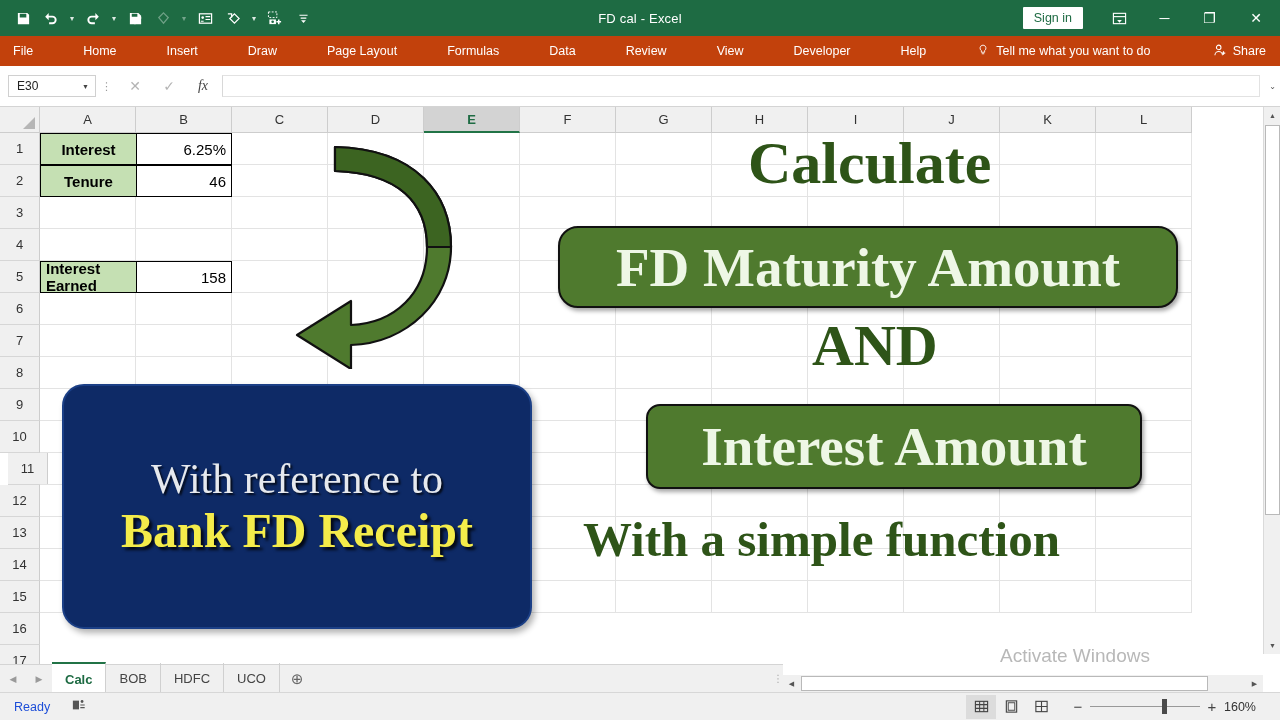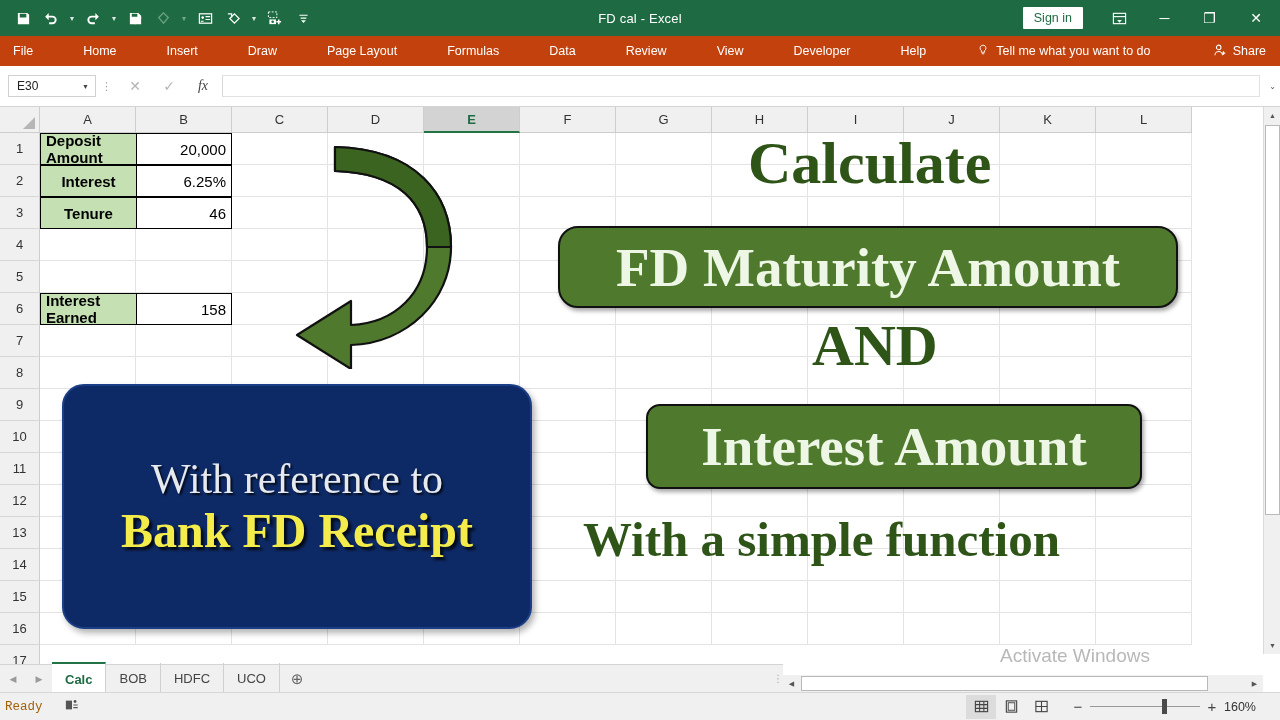--- a/index.html
+++ b/index.html
@@ -160,21 +160,21 @@
   .stab.active { background:#fff; color:#1E6B43; font-weight:bold; border-top:2px solid #217346;
                  border-right:1px solid #d0d0d0; }
   .addsheet { width:34px; height:26px; display:flex; align-items:center; justify-content:center;
               font-size:15px; color:#666; cursor:pointer; }
   .tabsplit { width:10px; height:28px; display:flex; align-items:center; justify-content:center;
               color:#aaa; font-size:10px; cursor:pointer; }
 
   
   .status { position:absolute; left:0; bottom:0; width:1280px; height:28px;
             background:#f0f0f0; border-top:1px solid #d7d7d7; display:flex; align-items:center; }
-  .st-ready { font-size:12.5px; color:#a16207; margin-left:5px;font-family:Liberation Mono, monospace; }
+  .st-ready { font-size:12.5px; color:#1d4ed8; margin-left:14px; }
   .st-ico { margin-left:22px; font-size:13px; color:#444; }
   .st-right { position:absolute; right:0; display:flex; align-items:center; gap:0; }
   .vbtn { width:30px; height:24px; display:flex; align-items:center; justify-content:center;
           font-size:14px; color:#444; cursor:pointer; }
   .vbtn.active { background:#dcdcdc; }
   .zoomctl { display:flex; align-items:center; gap:0; margin-left:10px; }
   .zmbtn { width:24px; text-align:center; font-size:15px; color:#444; cursor:pointer; }
   .zmtrack { width:110px; height:1px; background:#999; position:relative; cursor:pointer; }
   .zmthumb { position:absolute; left:72px; top:-7px; width:5px; height:15px; background:#4a4a4a; }
   .zmval { width:56px; text-align:right; padding-right:24px; font-size:12.5px; color:#333; }
@@ -330,43 +330,29 @@
         <div class="rh" style="height: 32px;">1</div>
         <div class="rh" style="height: 32px;">2</div>
         <div class="rh" style="height: 32px;">3</div>
         <div class="rh" style="height: 32px;">4</div>
         <div class="rh" style="height: 32px;">5</div>
         <div class="rh" style="height: 32px;">6</div>
         <div class="rh" style="height: 32px;">7</div>
         <div class="rh" style="height: 32px;">8</div>
         <div class="rh" style="height: 32px;">9</div>
         <div class="rh" style="height: 32px;">10</div>
-        <div class="rh" style="height: 32px;">11</div>
+        <div class="rh" style="height: 32px; margin-left: 8px;">11</div>
         <div class="rh" style="height: 32px;">12</div>
         <div class="rh" style="height: 32px;">13</div>
         <div class="rh" style="height: 32px;">14</div>
         <div class="rh" style="height: 32px;">15</div>
         <div class="rh" style="height: 32px;">16</div>
         <div class="rh" style="height: 32px;">17</div>
       </div>
     <div class="cells" id="cells">
-        <div class="cellrow">
-          <div class="cell lbl" style="width: 96px; height: 32px;">Deposit Amount</div>
-          <div class="cell val" style="width: 96px; height: 32px;">20,000</div>
-          <div class="cell" style="width: 96px; height: 32px;"></div>
-          <div class="cell" style="width: 96px; height: 32px;"></div>
-          <div class="cell" style="width: 96px; height: 32px;"></div>
-          <div class="cell" style="width: 96px; height: 32px;"></div>
-          <div class="cell" style="width: 96px; height: 32px;"></div>
-          <div class="cell" style="width: 96px; height: 32px;"></div>
-          <div class="cell" style="width: 96px; height: 32px;"></div>
-          <div class="cell" style="width: 96px; height: 32px;"></div>
-          <div class="cell" style="width: 96px; height: 32px;"></div>
-          <div class="cell" style="width: 96px; height: 32px;"></div>
-        </div>
         <div class="cellrow">
           <div class="cell lbl" style="width: 96px; height: 32px;">Interest</div>
           <div class="cell val" style="width: 96px; height: 32px;">6.25%</div>
           <div class="cell" style="width: 96px; height: 32px;"></div>
           <div class="cell" style="width: 96px; height: 32px;"></div>
           <div class="cell" style="width: 96px; height: 32px;"></div>
           <div class="cell" style="width: 96px; height: 32px;"></div>
           <div class="cell" style="width: 96px; height: 32px;"></div>
           <div class="cell" style="width: 96px; height: 32px;"></div>
           <div class="cell" style="width: 96px; height: 32px;"></div>

